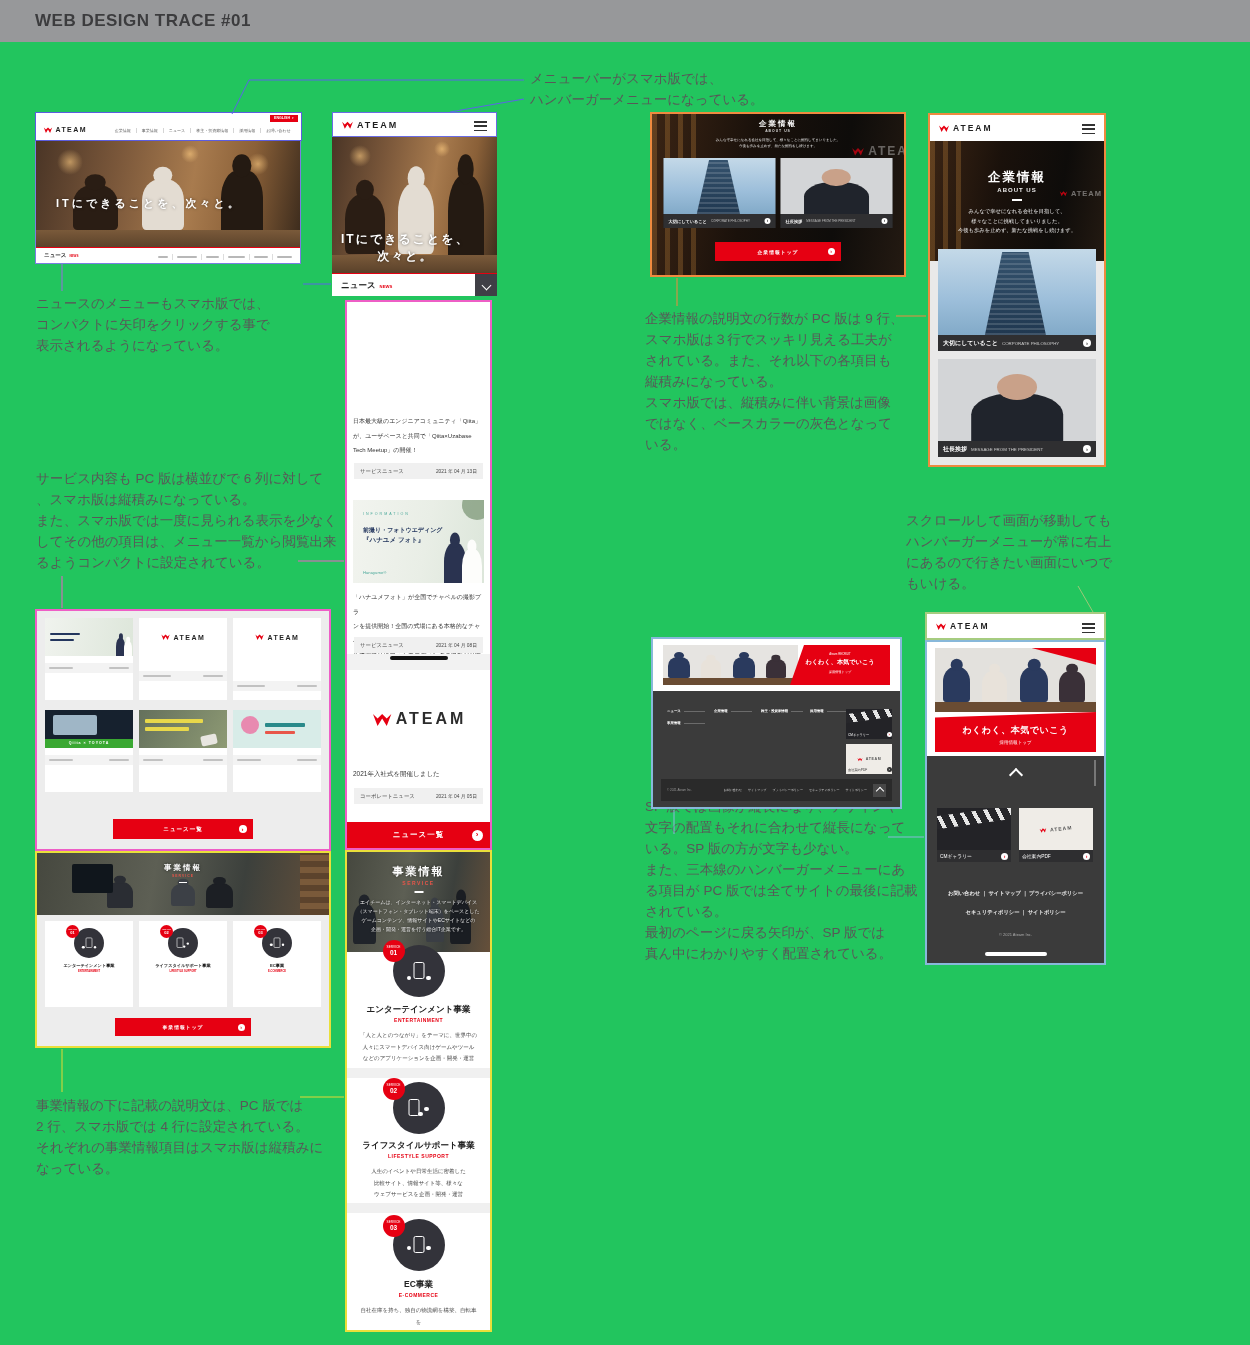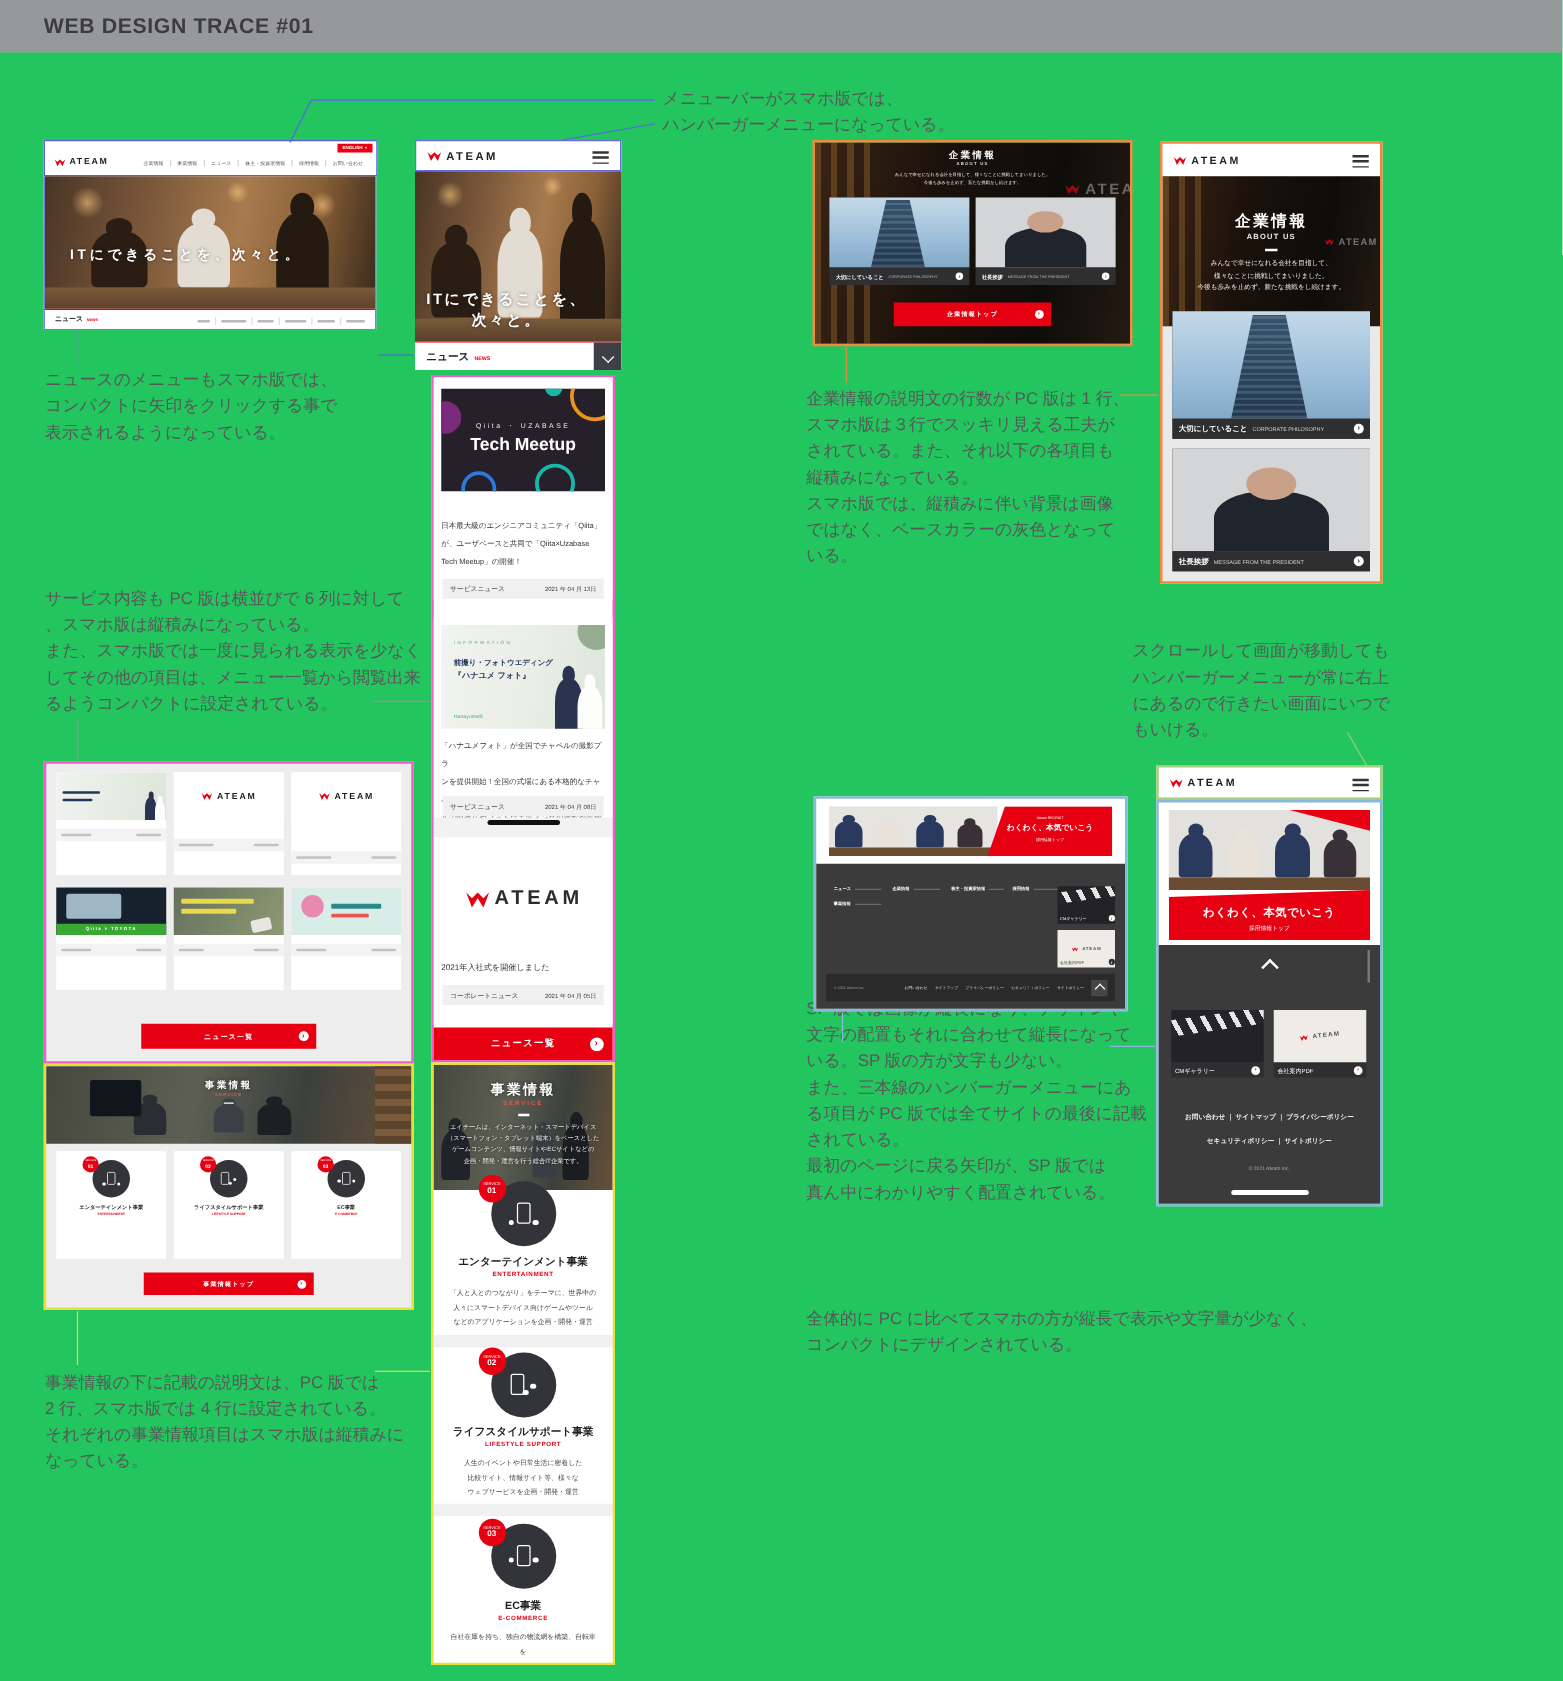--- a/index.html
+++ b/index.html
@@ -71,41 +71,39 @@
 ハンバーガーメニューになっている。</div>
   <div class="ann" style="left:36px;top:468px;">サービス内容も PC 版は横並びで 6 列に対して
 、スマホ版は縦積みになっている。
 また、スマホ版では一度に見られる表示を少なく
 してその他の項目は、メニュー一覧から閲覧出来
 るようコンパクトに設定されている。</div>
   <div class="ann" style="left:36px;top:1095px;">事業情報の下に記載の説明文は、PC 版では
 2 行、スマホ版では 4 行に設定されている。
 それぞれの事業情報項目はスマホ版は縦積みに
 なっている。</div>
-  <div class="ann" style="left:645px;top:308px;">企業情報の説明文の行数が PC 版は 1 行、
+  <div class="ann" style="left:645px;top:308px;">企業情報の説明文の行数が PC 版は 9 行、
 スマホ版は３行でスッキリ見える工夫が
 されている。また、それ以下の各項目も
 縦積みになっている。
 スマホ版では、縦積みに伴い背景は画像
 ではなく、ベースカラーの灰色となって
 いる。</div>
   <div class="ann" style="left:906px;top:510px;">スクロールして画面が移動しても
 ハンバーガーメニューが常に右上
 にあるので行きたい画面にいつで
 もいける。</div>
   <div class="ann" style="left:645px;top:796px;">SP 版では画像が縦長になり、デザインや
 文字の配置もそれに合わせて縦長になって
 いる。SP 版の方が文字も少ない。
 また、三本線のハンバーガーメニューにあ
 る項目が PC 版では全てサイトの最後に記載
 されている。
 最初のページに戻る矢印が、SP 版では
 真ん中にわかりやすく配置されている。</div>
-  <div class="ann" style="left:645px;top:1044px;">全体的に PC に比べてスマホの方が縦長で表示や文字量が少なく、
-コンパクトにデザインされている。</div>
 
   <svg class="lines" width="1250" height="1345">
     <polyline points="232,114 249,80 524,80" fill="none" stroke="#5b64e8" stroke-width="1"></polyline>
     <line x1="524" y1="99" x2="450" y2="112" stroke="#5b64e8" stroke-width="1"></line>
     <line x1="303" y1="284" x2="331" y2="284" stroke="#5b64e8" stroke-width="1"></line>
     <line x1="62" y1="264" x2="62" y2="291" stroke="#9a6ae0" stroke-width="1"></line>
     <line x1="62" y1="576" x2="62" y2="608" stroke="#ee5ec6" stroke-width="1"></line>
     <line x1="298" y1="561" x2="344" y2="561" stroke="#ee5ec6" stroke-width="1"></line>
     <line x1="62" y1="1049" x2="62" y2="1092" stroke="#e3d935" stroke-width="1"></line>
     <line x1="300" y1="1097" x2="344" y2="1097" stroke="#e3d935" stroke-width="1"></line>
@@ -199,29 +197,20 @@
         <i style="font-style:normal;font-size:4.2px;color:#e60012;font-weight:bold;">NEWS</i>
       </span>
       <span class="abs" style="right:0;top:0;width:22px;height:22px;background:#3f3f46;display:flex;align-items:center;justify-content:center;">
         <i class="chev-dn"></i>
       </span>
     </div>
   </div>
 
   <div class="shot" style="left:345px;top:300px;width:147px;height:550px;border:2px solid #ee5ec6;">
     <div class="abs" style="left:0;top:0;right:0;height:178px;background:#fff;">
-      <div class="abs" style="left:6px;top:9px;right:6px;height:82px;background:#26202a;overflow:hidden;">
-        <span class="circ" style="right:-12px;top:-14px;width:34px;height:34px;border:3px solid #e8941f;"></span>
-        <span class="circ" style="right:24px;bottom:-10px;width:26px;height:26px;border:3px solid #18b8a8;"></span>
-        <span class="circ" style="left:-10px;top:10px;width:26px;height:26px;background:#7a2a7a;"></span>
-        <span class="circ" style="left:16px;bottom:-12px;width:22px;height:22px;border:3px solid #2a7ae0;"></span>
-        <span class="circ" style="right:34px;top:-8px;width:14px;height:14px;background:#18b8a8;"></span>
-        <div style="position:absolute;left:0;right:0;top:26px;text-align:center;color:#eee;font-size:5.5px;letter-spacing:2px;">Qiita ・ UZABASE</div>
-        <div style="position:absolute;left:0;right:0;top:36px;text-align:center;color:#fff;font-size:14px;font-weight:bold;">Tech Meetup</div>
-      </div>
       <div class="pre" style="position:absolute;left:6px;top:112px;right:4px;font-size:6px;line-height:14.5px;color:#333;">日本最大級のエンジニアコミュニティ「Qiita」
 が、ユーザベースと共同で「Qiita×Uzabase
 Tech Meetup」の開催！</div>
       <div class="meta" style="left:7px;right:7px;top:161px;height:16px;">
         <span style="font-size:5.4px;">サービスニュース</span>
         <span style="font-size:4.8px;">2021 年 04 月 13日</span>
       </div>
     </div>
     <div class="abs" style="left:0;top:192px;right:0;height:160px;background:#fff;">
       <div class="abs" style="left:6px;top:6px;right:6px;height:83px;background:linear-gradient(100deg,#f2f4ef 0%,#e9eee6 55%,#dce6da 100%);overflow:hidden;">

